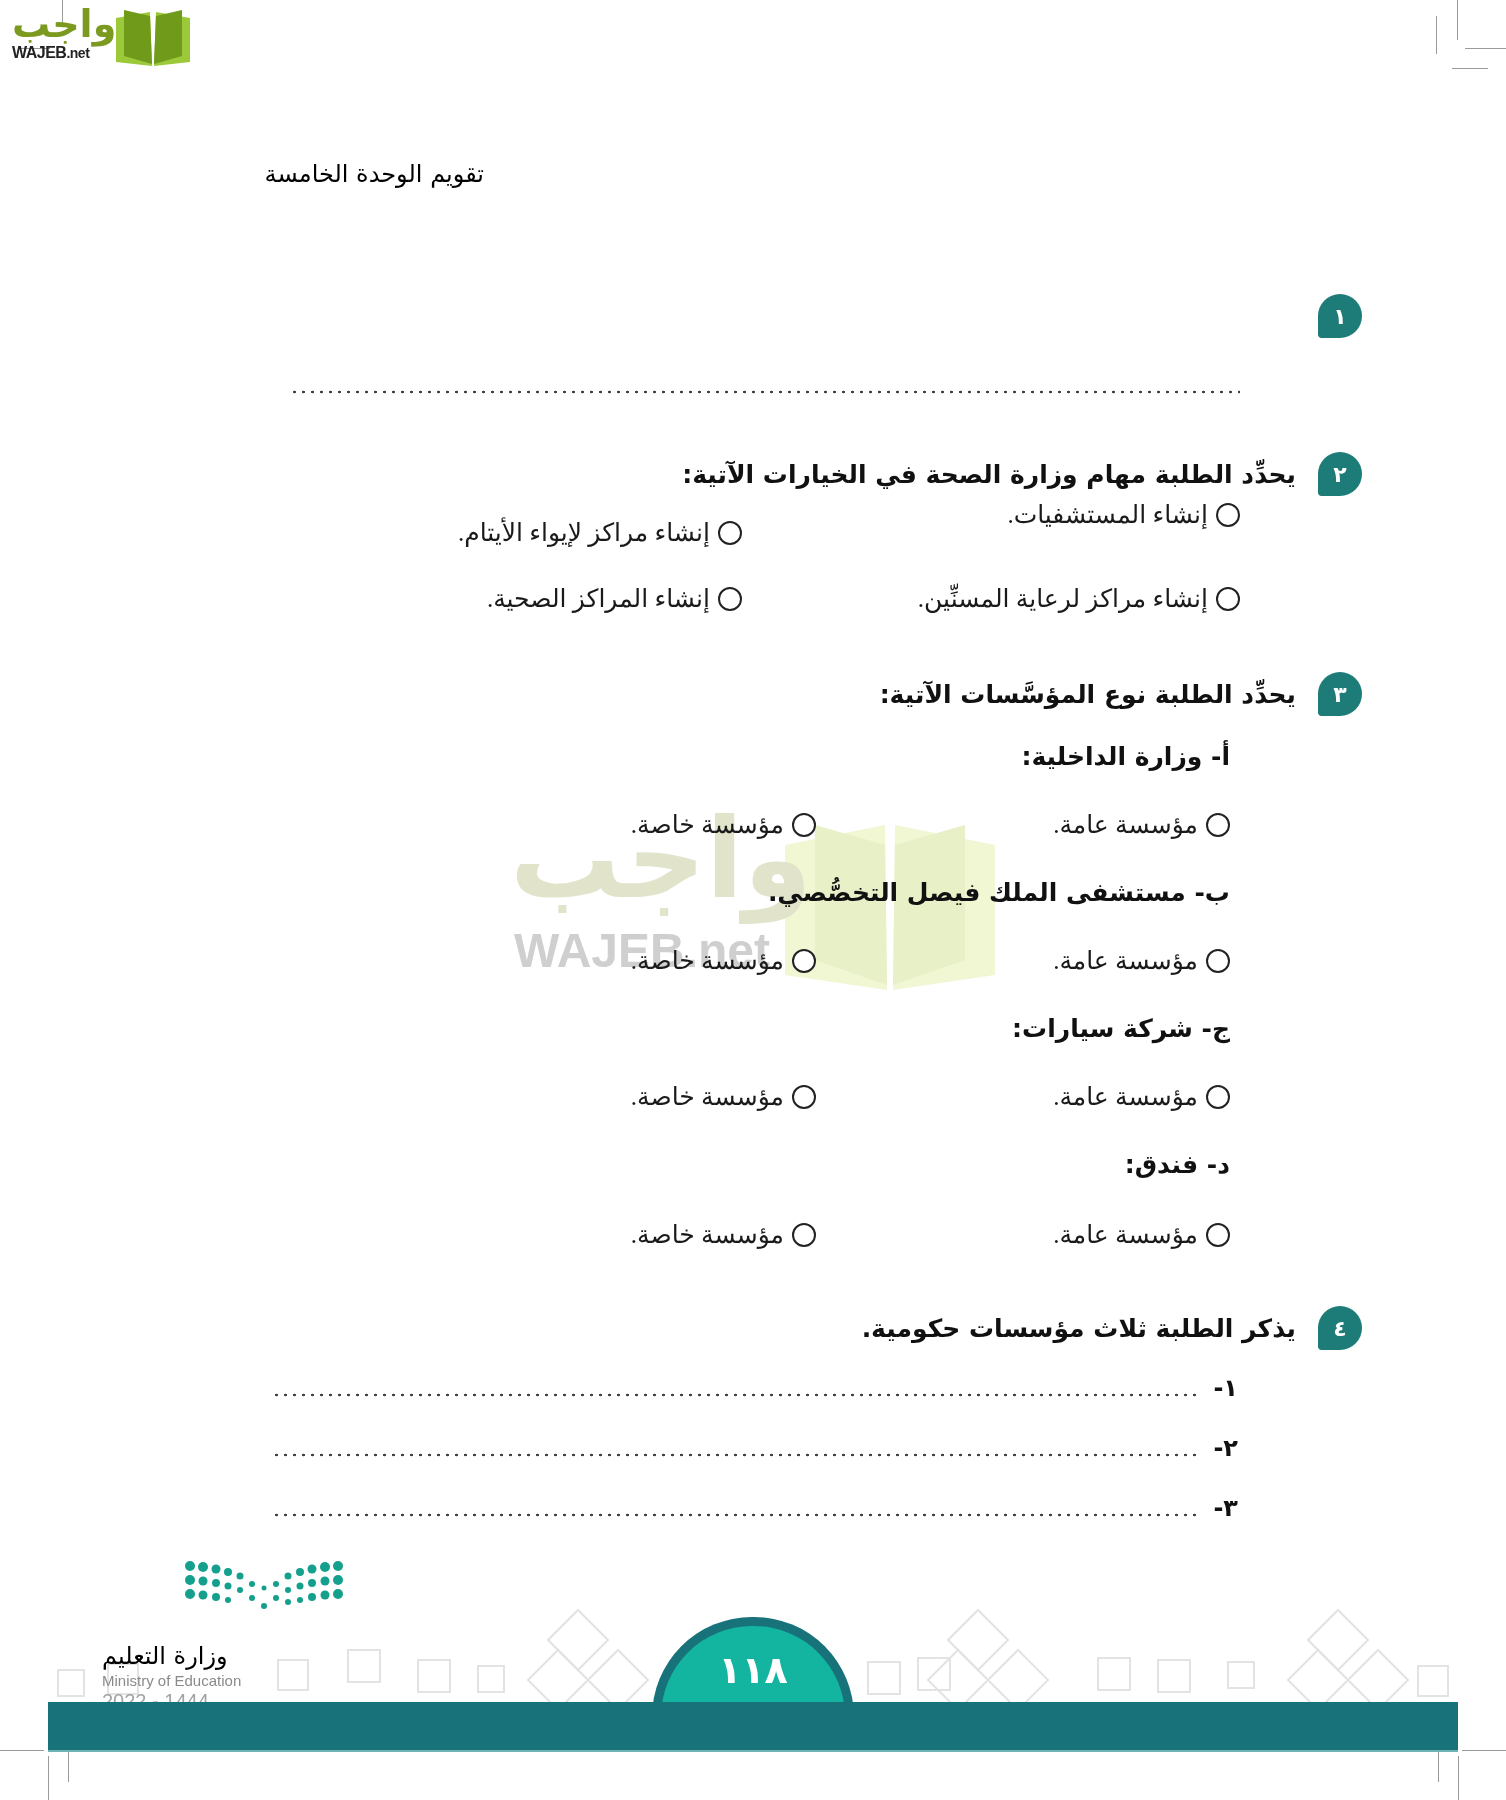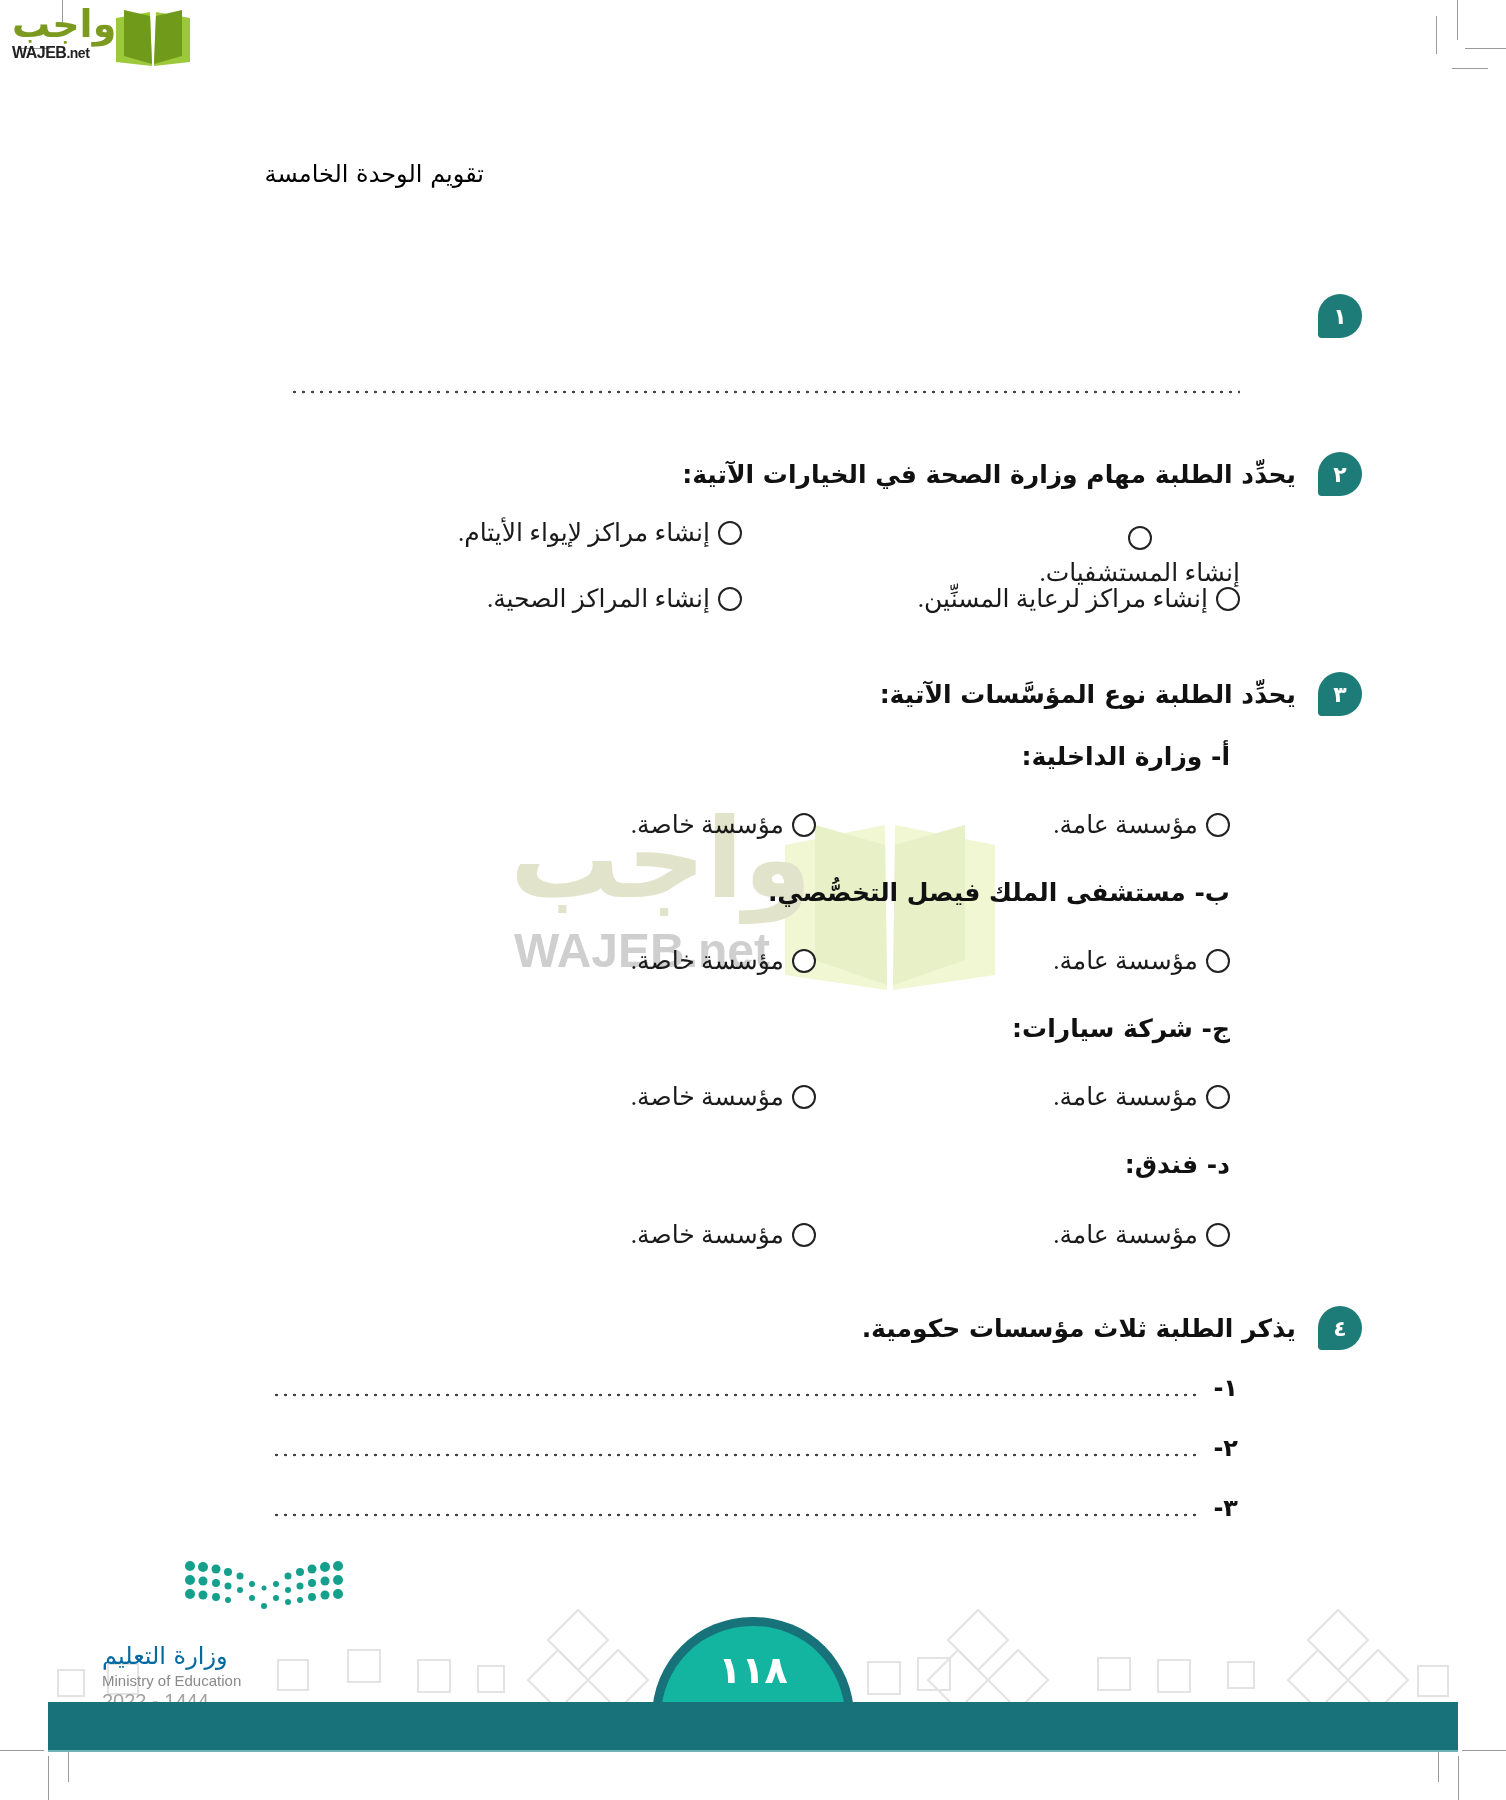--- a/index.html
+++ b/index.html
@@ -46,21 +46,21 @@
   
   .footer-pattern { position: absolute; left: 48px; top: 1600px; width: 1410px; height: 105px; }
   .footer-bar { position: absolute; left: 48px; top: 1702px; width: 1410px; height: 50px; background: #17727a; border-bottom: 2px solid #6fb3b5; }
   .page-badge { position: absolute; left: 652px; top: 1617px; width: 202px; height: 100px; background: #13b4a0;
     border: 9px solid #17727a; border-bottom: none; border-radius: 101px 101px 0 0;
     display: flex; align-items: flex-start; justify-content: center; padding-top: 22px; }
   .page-num { color: #fff; font-size: 38px; font-weight: bold; }
 
   .moe { position: absolute; left: 100px; top: 1560px; width: 260px; height: 150px; }
   .moe-dots { position: absolute; left: 84px; top: 0; width: 170px; height: 62px; }
-  .moe-ar { position: absolute; left: 2px; top: 82px; width: 170px; text-align: left; font-size: 24px; color: #0369a1; direction: rtl; }
+  .moe-ar { position: absolute; left: 2px; top: 82px; width: 170px; text-align: left; font-size: 24px; color: #000000; direction: rtl; }
   .moe-en { position: absolute; left: 2px; top: 112px; font-size: 15px; color: #8a8a8a; font-family: "Liberation Sans", sans-serif; }
   .moe-year { position: absolute; left: 2px; top: 130px; font-size: 20px; color: #a3a3a3; font-family: "Liberation Sans", sans-serif; }
 </style>
 </head>
 <body>
 
 <div class="crop" style="left:18px;top:48px;width:32px;height:1px;"></div>
 <div class="crop" style="left:62px;top:0;width:1px;height:24px;"></div>
 <div class="crop" style="left:1436px;top:16px;width:1px;height:38px;"></div>
 <div class="crop" style="left:1457px;top:0;width:1px;height:40px;"></div>
@@ -88,21 +88,21 @@
 
 <div class="q" style="top:294px;">
   <div class="q-badge">١</div>
 </div>
 <div class="dots" style="left:290px;top:390px;width:950px;"></div>
 
 <div class="q" style="top:452px;">
   <div class="q-badge">٢</div>
   <div class="q-text">يحدِّد الطلبة مهام وزارة الصحة في الخيارات الآتية:</div>
 </div>
-<div class="opt" style="right:266px;top:526px;flex-direction:column;">
+<div class="opt" style="right:266px;top:500px;">
   <span class="radio"></span>
     <span>إنشاء المستشفيات.</span>
 </div>
 <div class="opt" style="right:764px;top:518px;">
   <span class="radio"></span>
     <span>إنشاء مراكز لإيواء الأيتام.</span>
 </div>
 <div class="opt" style="right:266px;top:584px;">
   <span class="radio"></span>
     <span>إنشاء مراكز لرعاية المسنِّين.</span>

